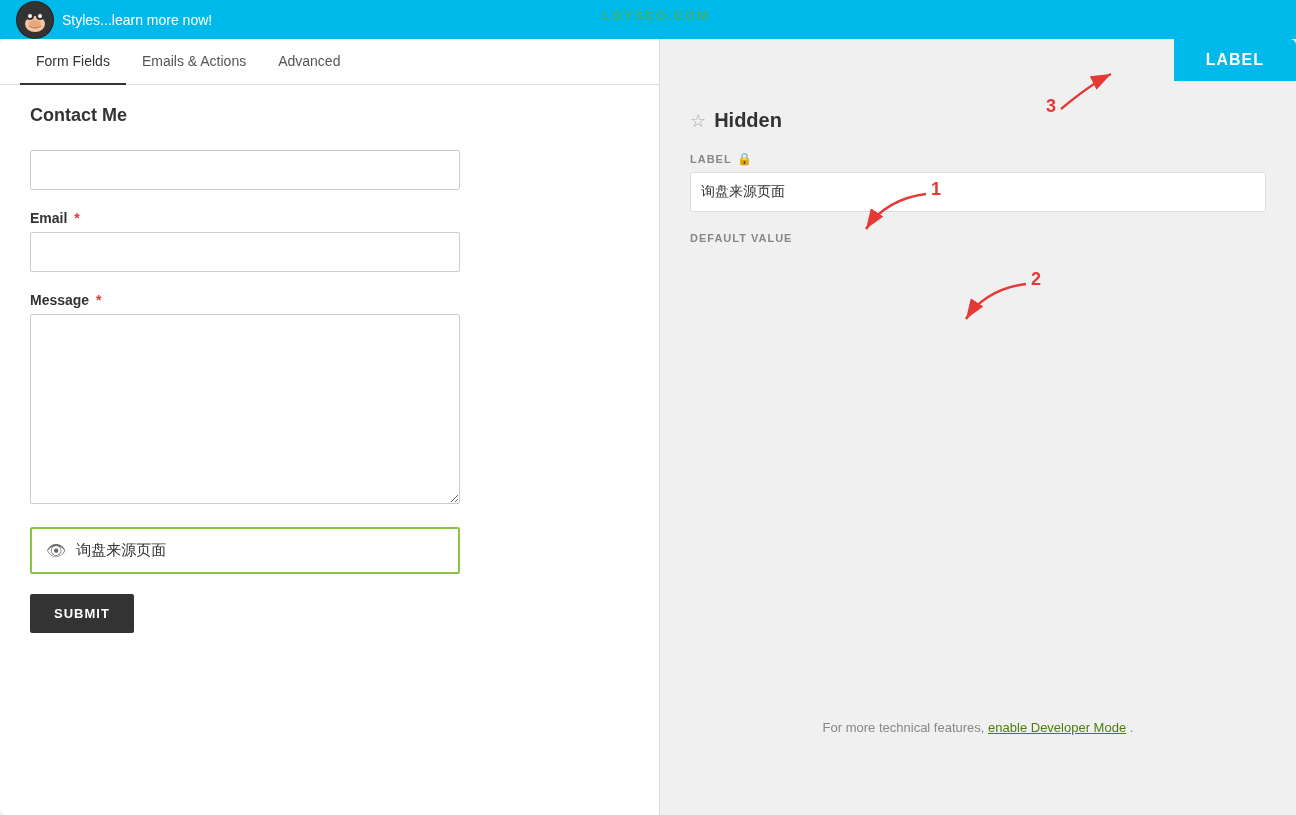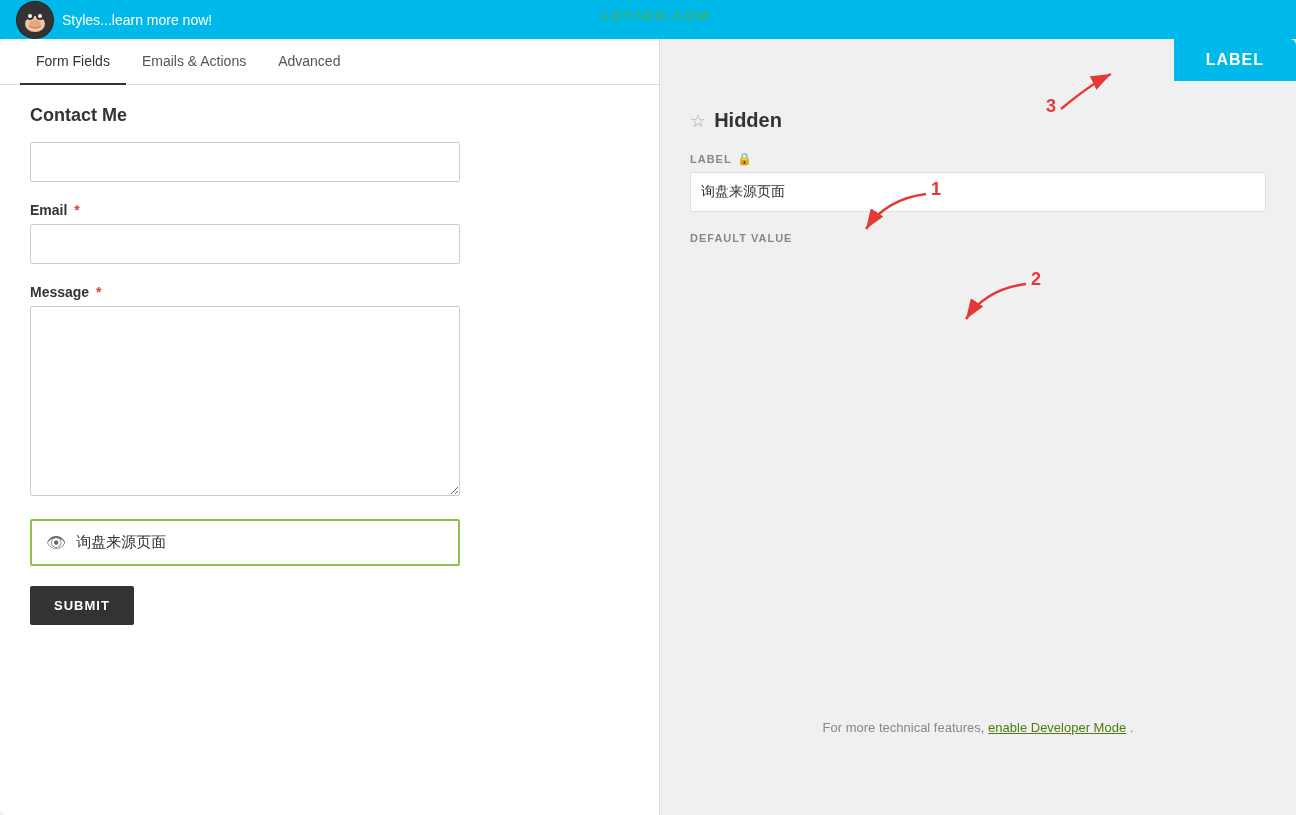--- a/index.html
+++ b/index.html
@@ -72,21 +72,21 @@
 
     
     .form-area {
       padding: 20px 30px;
       flex: 1;
     }
     .form-title {
       font-size: 18px;
       font-weight: 600;
       color: #333;
-      margin-bottom: 16px;
+      margin-bottom: 24px;
     }
 
     .form-field {
       margin-bottom: 20px;
     }
     .form-field label {
       display: block;
       margin-bottom: 6px;
       font-weight: 600;
       color: #333;

